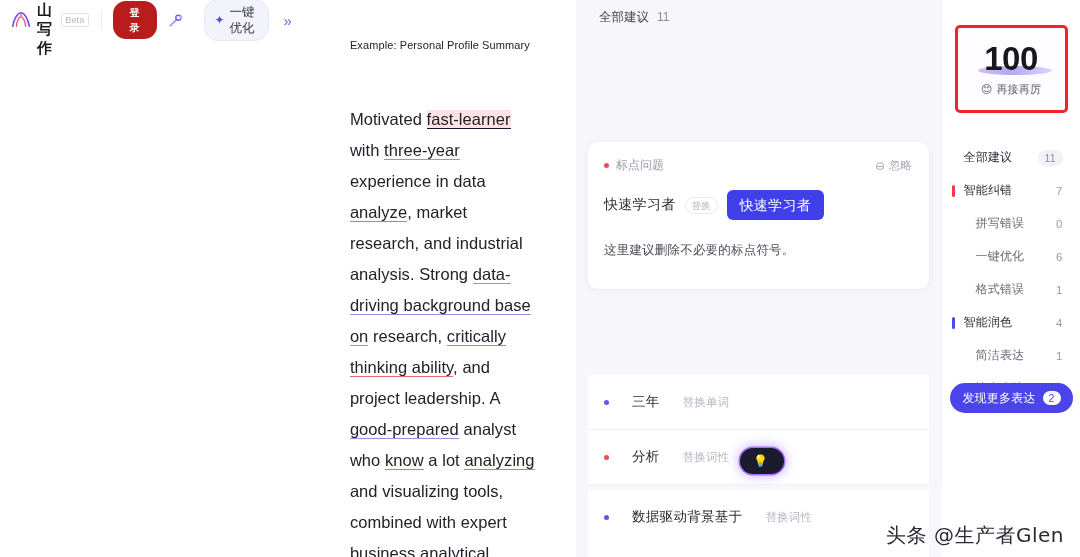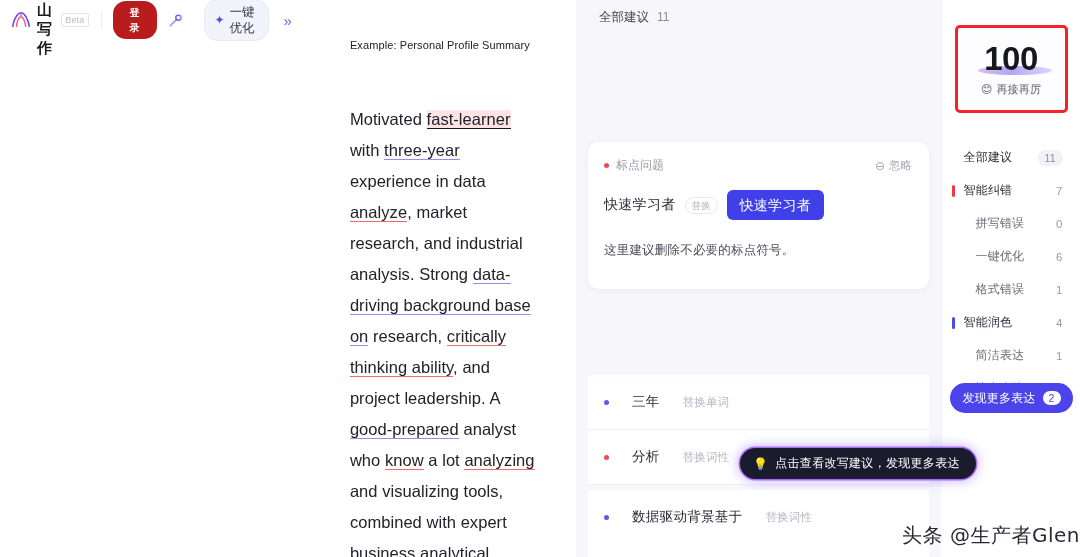--- a/index.html
+++ b/index.html
@@ -454,21 +454,21 @@
     background: #ffffff;
     color: #4a44ea;
     border-radius: 8px;
     font-size: 10.5px;
     padding: 0 6px;
     line-height: 14px;
   }
 
   .watermark {
     position: absolute;
-    right: 0;
+    right: 16px;
     bottom: 8px;
     font-size: 20px;
     color: #2a2a33;
     letter-spacing: .5px;
     white-space: nowrap;
     z-index: 30;
     font-family: "DejaVu Sans", sans-serif;
   }
 </style>
 </head>
@@ -626,17 +626,16 @@
       </div>
 
     <button class="discover-btn">
       <span>发现更多表达</span>
       <span class="discover-badge">2</span>
     </button>
   </div>
 
   <div class="tooltip">
     <span class="bulb">💡</span>
-    <span>点击查看改写建议，发现更多表达</span>
   </div>
 
   <div class="watermark">头条 @生产者Glen</div>
 </div>
 
 </body></html>

